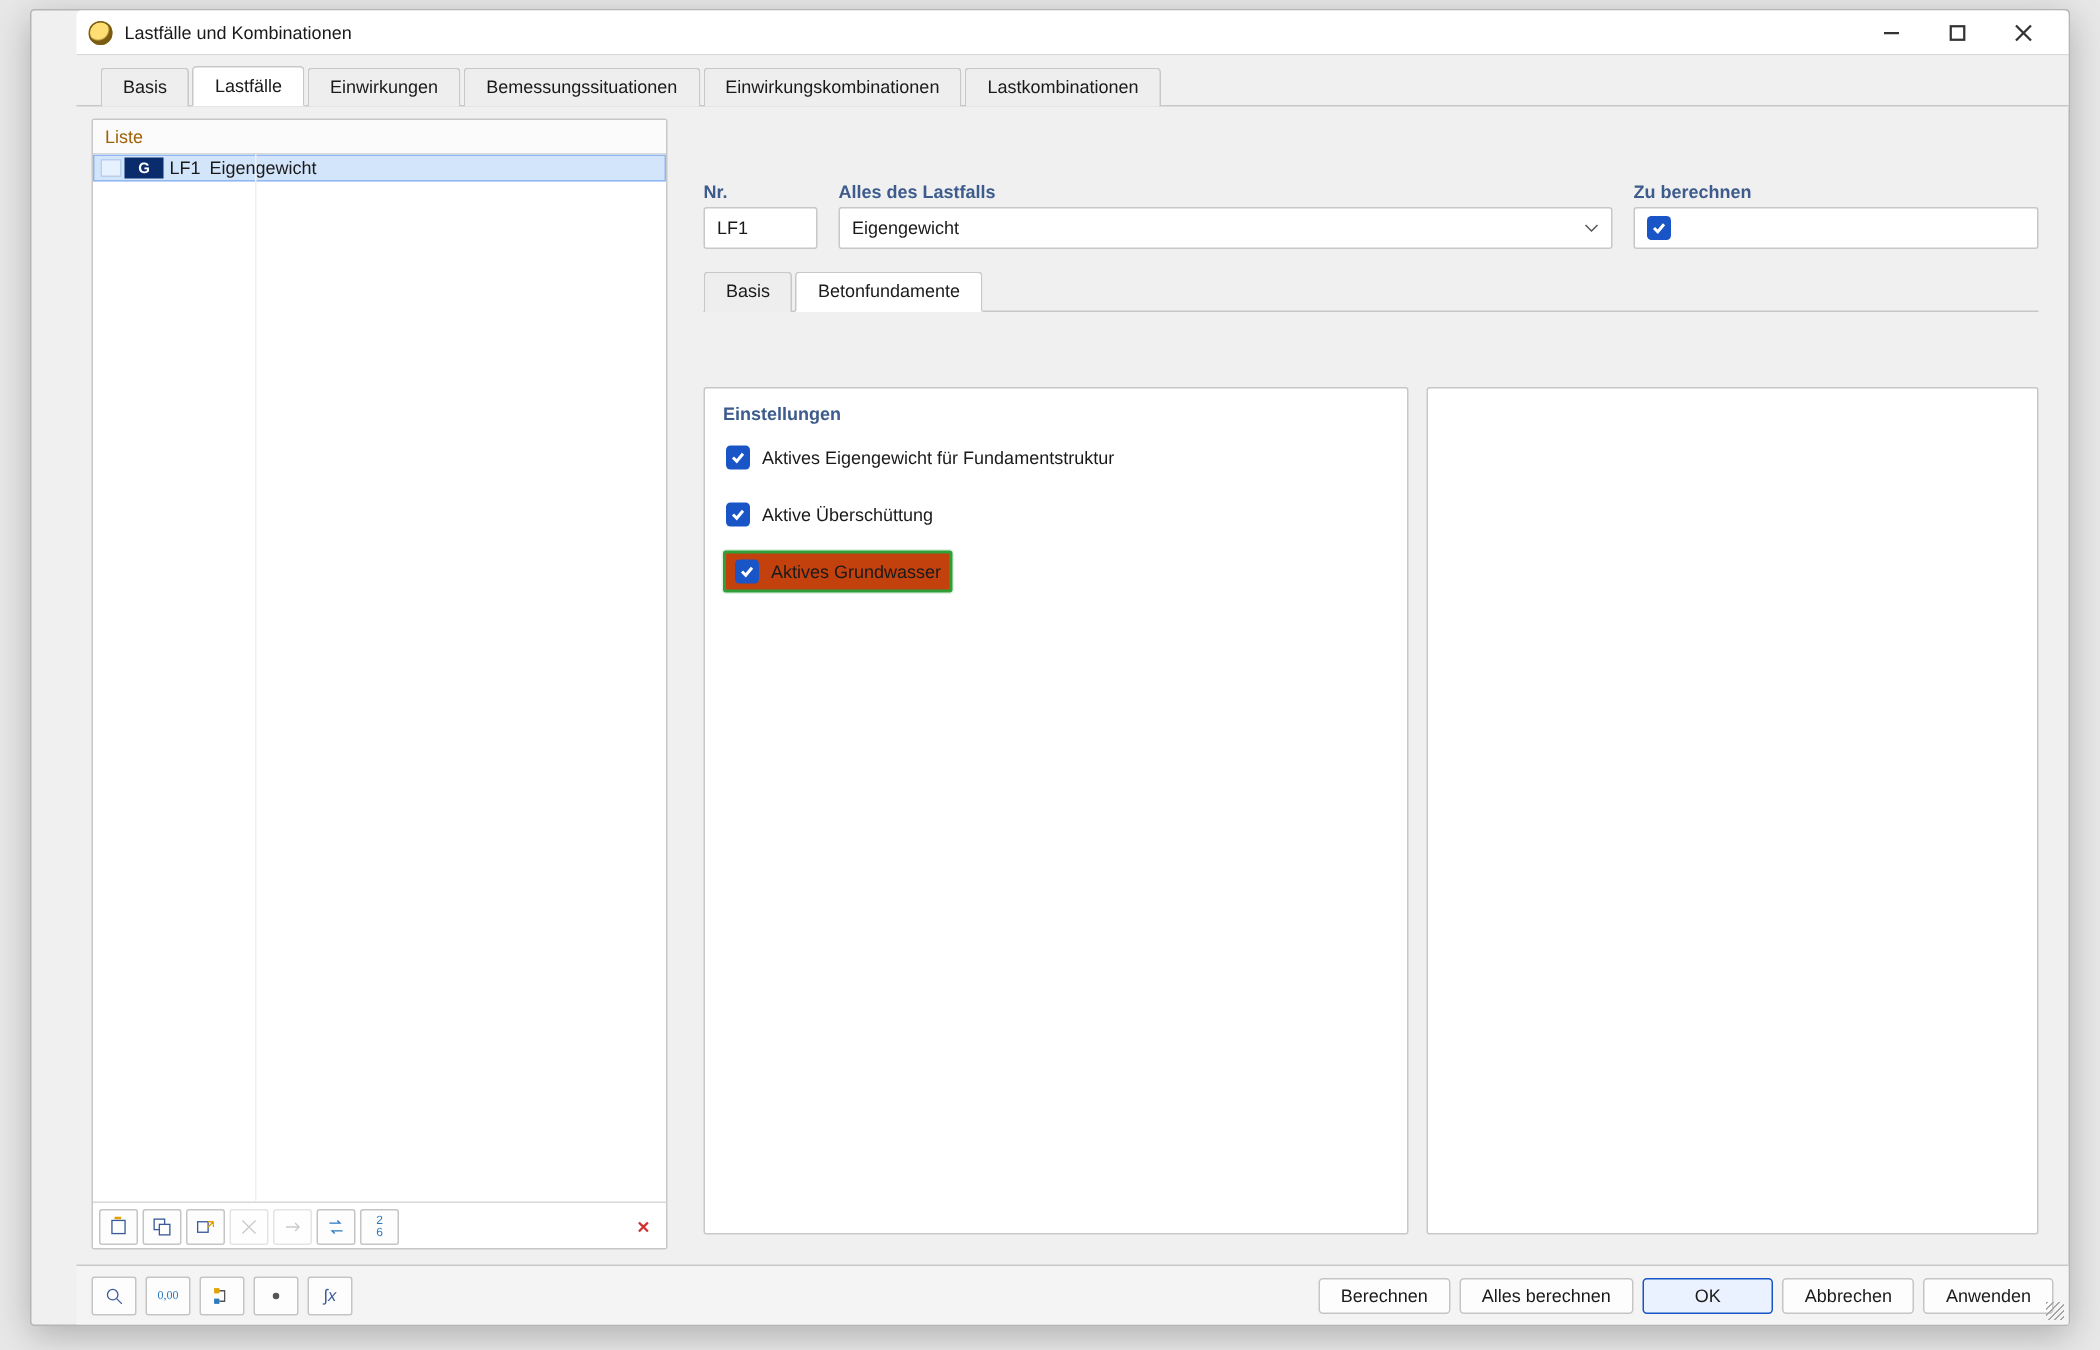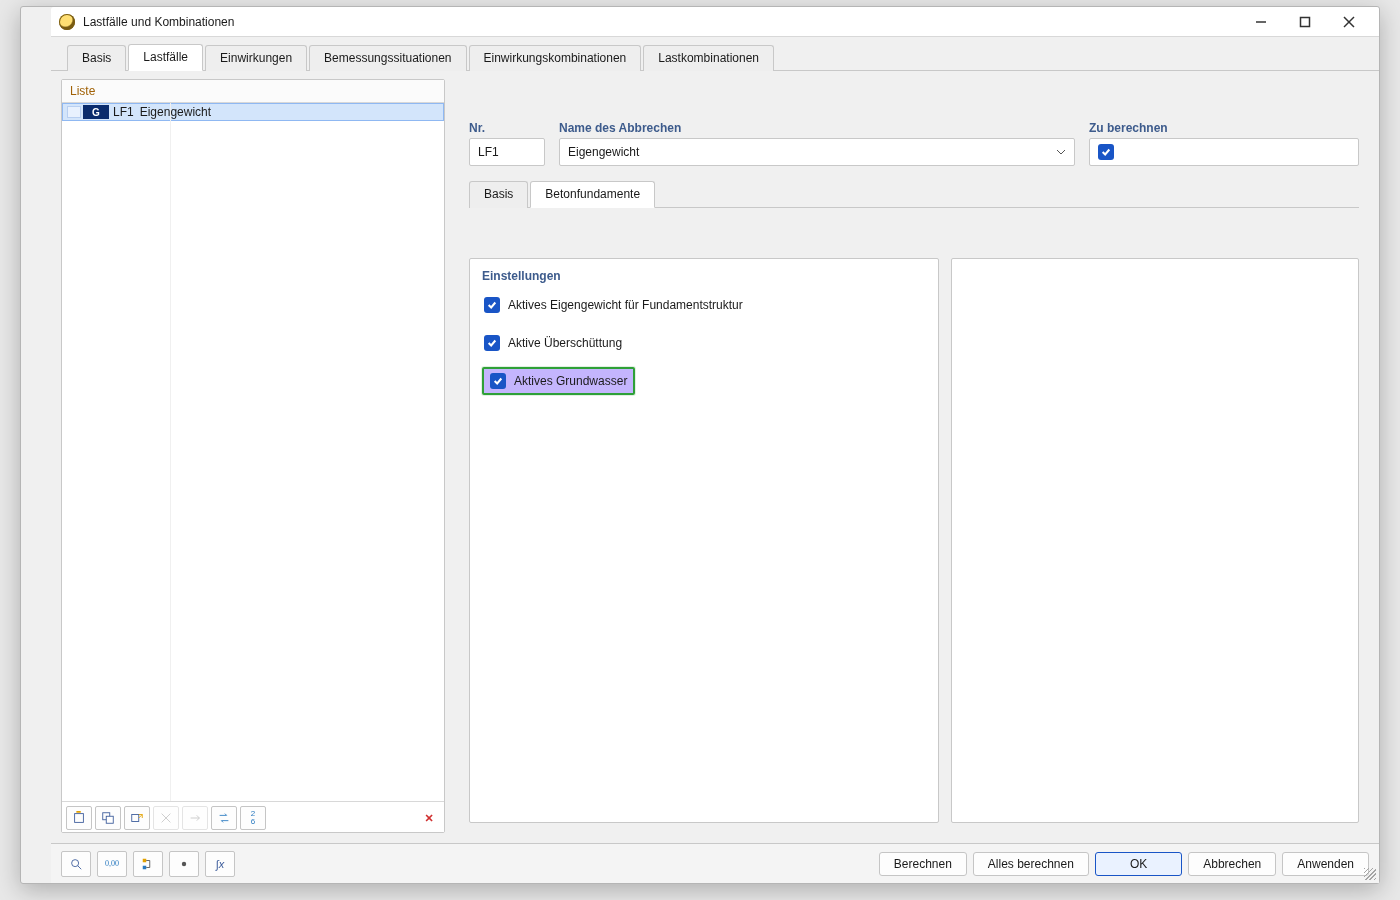--- a/index.html
+++ b/index.html
@@ -144,21 +144,21 @@
   .sub-col {
     background:#fff;border:1px solid var(--border-med);border-radius:2px;
     padding:10px 12px;display:flex;flex-direction:column;gap:0;margin-top:44px;
   }
   .sub-col.left { width:470px; }
   .sub-col.right{ flex:1; }
   .section-title { color:var(--text-header); font-weight:600; margin-bottom:8px;}
   .chkrow { display:flex;align-items:center;gap:8px;padding:6px 2px; }
   .chkrow.hl {
     border:2px solid var(--highlight-green); border-radius:2px; padding:4px 6px;
-    background:#c4b5fd;
+    background:#c2410c;
     box-shadow:0 0 0 1px rgba(47,160,56,.15);
     width:fit-content;
   }
   
   .right-panel-inner {
     height:100%; display:flex; flex-direction:column;
     background:transparent;
   }
   
   .bottombar {
@@ -272,21 +272,21 @@
       <div class="right-panel-inner">
 
         <div class="header-row">
           <div class="hcell nr">
             <div class="lbl">Nr.</div>
             <div class="boxed">
               <span>LF1</span>
             </div>
           </div>
           <div class="hcell name">
-            <div class="lbl">Name des Abbrechen</div>
+            <div class="lbl">Alles des Lastfalls</div>
             <div class="boxed select-like">
               <span>Eigengewicht</span>
               <svg class="chev" viewBox="0 0 10 10">
                   <path d="M1 3l4 4 4-4" fill="none" stroke="#555"></path>
                 </svg>
             </div>
           </div>
           <div class="hcell zu">
             <div class="lbl">Zu berechnen</div>
             <div class="boxed" style="justify-content:flex-start;">

